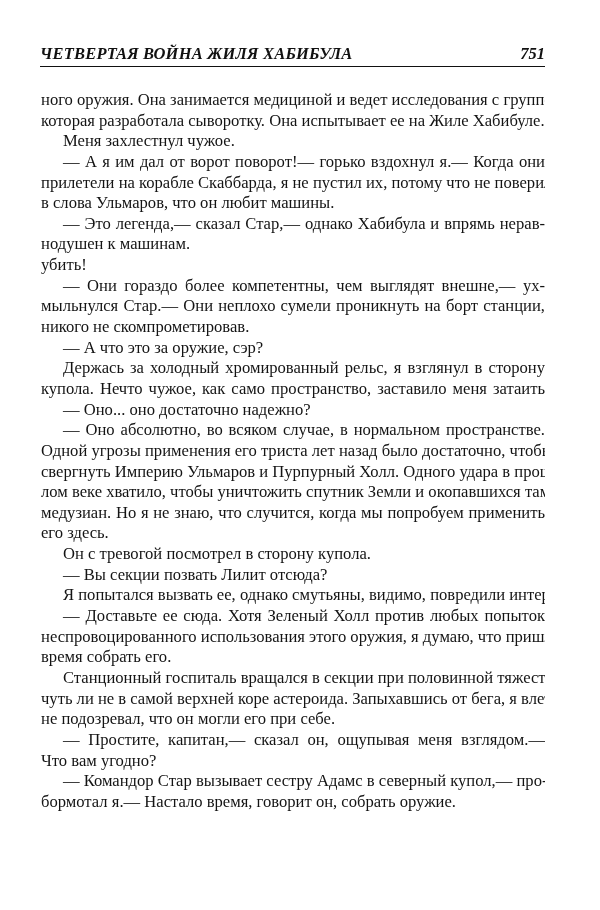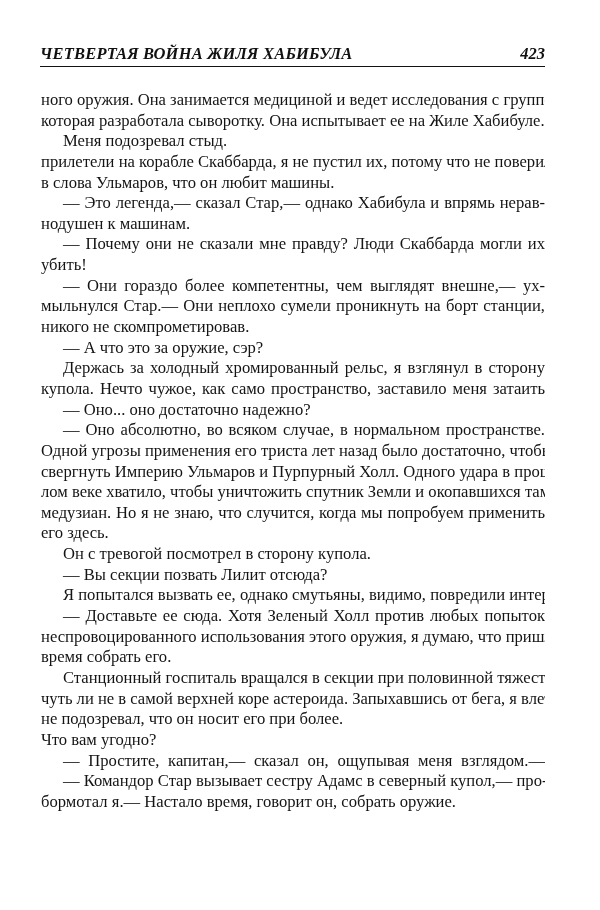--- a/index.html
+++ b/index.html
@@ -23,31 +23,31 @@
   }
   .line.ind { padding-left: 22px; }
   .line.last { text-align-last: left; }
 </style>
 </head>
 <body>
 
 <div class="page">
   <div class="header">
     <span class="title">ЧЕТВЕРТАЯ ВОЙНА ЖИЛЯ ХАБИБУЛА</span>
-    <span class="pageno">423</span>
+    <span class="pageno">751</span>
   </div>
   <div class="body-text" id="body-text">
       <div class="line">ного оружия. Она занимается медициной и ведет исследования с группой,</div>
       <div class="line last">которая разработала сыворотку. Она испытывает ее на Жиле Хабибуле.</div>
-      <div class="line ind last">Меня подозревал стыд.</div>
+      <div class="line ind last">Меня захлестнул чужое.</div>
+      <div class="line ind">— А я им дал от ворот поворот!— горько вздохнул я.— Когда они</div>
       <div class="line">прилетели на корабле Скаббарда, я не пустил их, потому что не поверил</div>
       <div class="line last">в слова Ульмаров, что он любит машины.</div>
       <div class="line ind">— Это легенда,— сказал Стар,— однако Хабибула и впрямь нерав-</div>
       <div class="line last">нодушен к машинам.</div>
-      <div class="line ind">— Почему они не сказали мне правду? Люди Скаббарда могли их</div>
       <div class="line last">убить!</div>
       <div class="line ind">— Они гораздо более компетентны, чем выглядят внешне,— ух-</div>
       <div class="line">мыльнулся Стар.— Они неплохо сумели проникнуть на борт станции,</div>
       <div class="line last">никого не скомпрометировав.</div>
       <div class="line ind last">— А что это за оружие, сэр?</div>
       <div class="line ind">Держась за холодный хромированный рельс, я взглянул в сторону</div>
       <div class="line">купола. Нечто чужое, как само пространство, заставило меня затаить</div>
       <div class="line ind last">— Оно... оно достаточно надежно?</div>
       <div class="line ind">— Оно абсолютно, во всяком случае, в нормальном пространстве.</div>
       <div class="line">Одной угрозы применения его триста лет назад было достаточно, чтобы</div>
@@ -56,19 +56,19 @@
       <div class="line">медузиан. Но я не знаю, что случится, когда мы попробуем применить</div>
       <div class="line last">его здесь.</div>
       <div class="line ind last">Он с тревогой посмотрел в сторону купола.</div>
       <div class="line ind last">— Вы секции позвать Лилит отсюда?</div>
       <div class="line ind">Я попытался вызвать ее, однако смутьяны, видимо, повредили интер-</div>
       <div class="line ind">— Доставьте ее сюда. Хотя Зеленый Холл против любых попыток</div>
       <div class="line">неспровоцированного использования этого оружия, я думаю, что пришло</div>
       <div class="line last">время собрать его.</div>
       <div class="line ind">Станционный госпиталь вращался в секции при половинной тяжести,</div>
       <div class="line">чуть ли не в самой верхней коре астероида. Запыхавшись от бега, я влетел</div>
-      <div class="line last">не подозревал, что он носит его при более.</div>
+      <div class="line last">не подозревал, что он могли его при себе.</div>
+      <div class="line ind">— Простите, капитан,— сказал он, ощупывая меня взглядом.—</div>
       <div class="line last">Что вам угодно?</div>
-      <div class="line ind">— Простите, капитан,— сказал он, ощупывая меня взглядом.—</div>
       <div class="line ind">— Командор Стар вызывает сестру Адамс в северный купол,— про-</div>
       <div class="line last">бормотал я.— Настало время, говорит он, собрать оружие.</div>
     </div>
 </div>
 
 </body></html>

